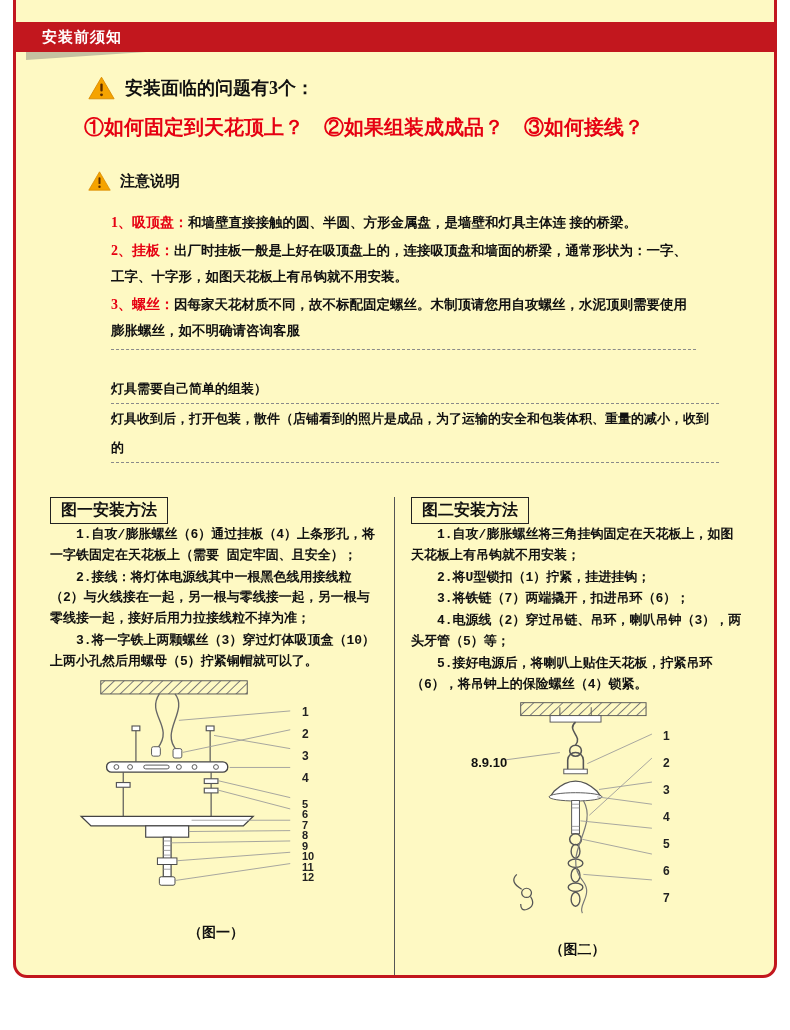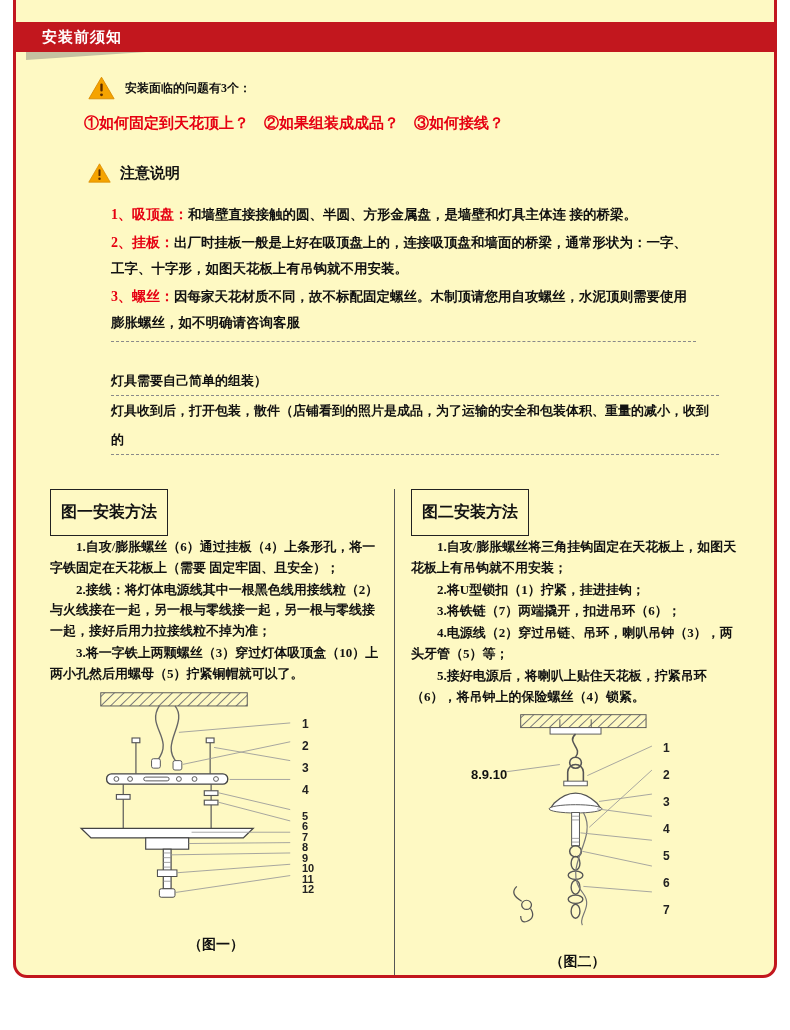--- a/index.html
+++ b/index.html
@@ -20,34 +20,34 @@
   .red-bar{
     margin-top:33px;height:30px;background:#c2171e;color:#fff;display:flex;align-items:center;
     padding-left:26px;font-family:"Liberation Sans","DejaVu Sans",sans-serif;font-weight:bold;font-size:15px;letter-spacing:1px;
     position:relative;
   }
   .red-bar::after{
     content:"";position:absolute;left:10px;top:30px;width:0;height:0;
     border-top:8px solid rgba(110,110,110,.40);border-right:120px solid transparent;
   }
   .tri-icon{display:inline-flex;flex:0 0 auto;}
-  .problem-row{display:flex;align-items:center;gap:10px;margin:24px 0 0 72px;font-size:12px;font-weight:bold;}
-  .problems-line{margin:14px 0 0 68px;color:#e60012;font-size:15px;font-weight:bold;white-space:pre-wrap;}
+  .problem-row{display:flex;align-items:center;gap:10px;margin:24px 0 0 72px;font-size:18px;font-weight:bold;}
+  .problems-line{margin:14px 0 0 68px;color:#e60012;font-size:20px;font-weight:bold;white-space:pre-wrap;}
   .notice-head{display:flex;align-items:flex-end;gap:9px;margin:30px 0 12px 72px;font-size:15px;font-weight:bold;}
   .notice-list{margin:19px 78px 0 95px;}
   .notice-item{font-size:13.5px;line-height:26px;margin-top:2px;font-weight:bold;}
   .notice-item .red{color:#e60012;font-size:14px;}
   .notice-item:last-of-type{border-bottom:1px dashed #8a8a8a;padding-bottom:5px;}
   .unpack{margin:24px 55px 0 95px;font-size:13px;font-weight:bold;}
   .unpack .dashed-line{line-height:29px;border-bottom:1px dashed #8a8a8a;}
   .columns{display:flex;margin:34px 18px 0;align-items:stretch;}
   .col{width:50%;box-sizing:border-box;padding:0 12px 0 16px;}
   .col-left{border-right:1px solid #555;}
-  .col-title{display:inline-block;border:1px solid #222;padding:12px 10px;font-size:16px;font-weight:bold;}
-  .steps{}
+  .col-title{display:inline-block;border:1px solid #222;padding:2px 10px;font-size:16px;font-weight:bold;}
+  .steps{font-family:Liberation Mono, monospace;}
   .step{margin:1px 0;font-size:13px;font-weight:bold;line-height:1.6;text-indent:2em;}
   .figure{position:relative;margin-top:4px;}
   .fig1{height:245px;}
   .fig2{height:240px;}
   .figure svg{width:100%;height:100%;display:block;}
   .co{display:block;font-family:"Liberation Sans","DejaVu Sans",sans-serif;font-weight:bold;color:#222;}
   .f1-nums-a{position:absolute;left:252px;top:28px;display:flex;flex-direction:column;gap:8px;font-size:12px;}
   .f1-nums-b{position:absolute;left:252px;top:122px;display:flex;flex-direction:column;gap:0;font-size:11px;line-height:10.5px;}
   .f2-nums{position:absolute;left:252px;top:30px;display:flex;flex-direction:column;gap:13px;font-size:12px;}
   .f2-label{position:absolute;left:60px;top:56px;font-size:13px;font-weight:bold;font-family:"Liberation Sans","DejaVu Sans",sans-serif;}

